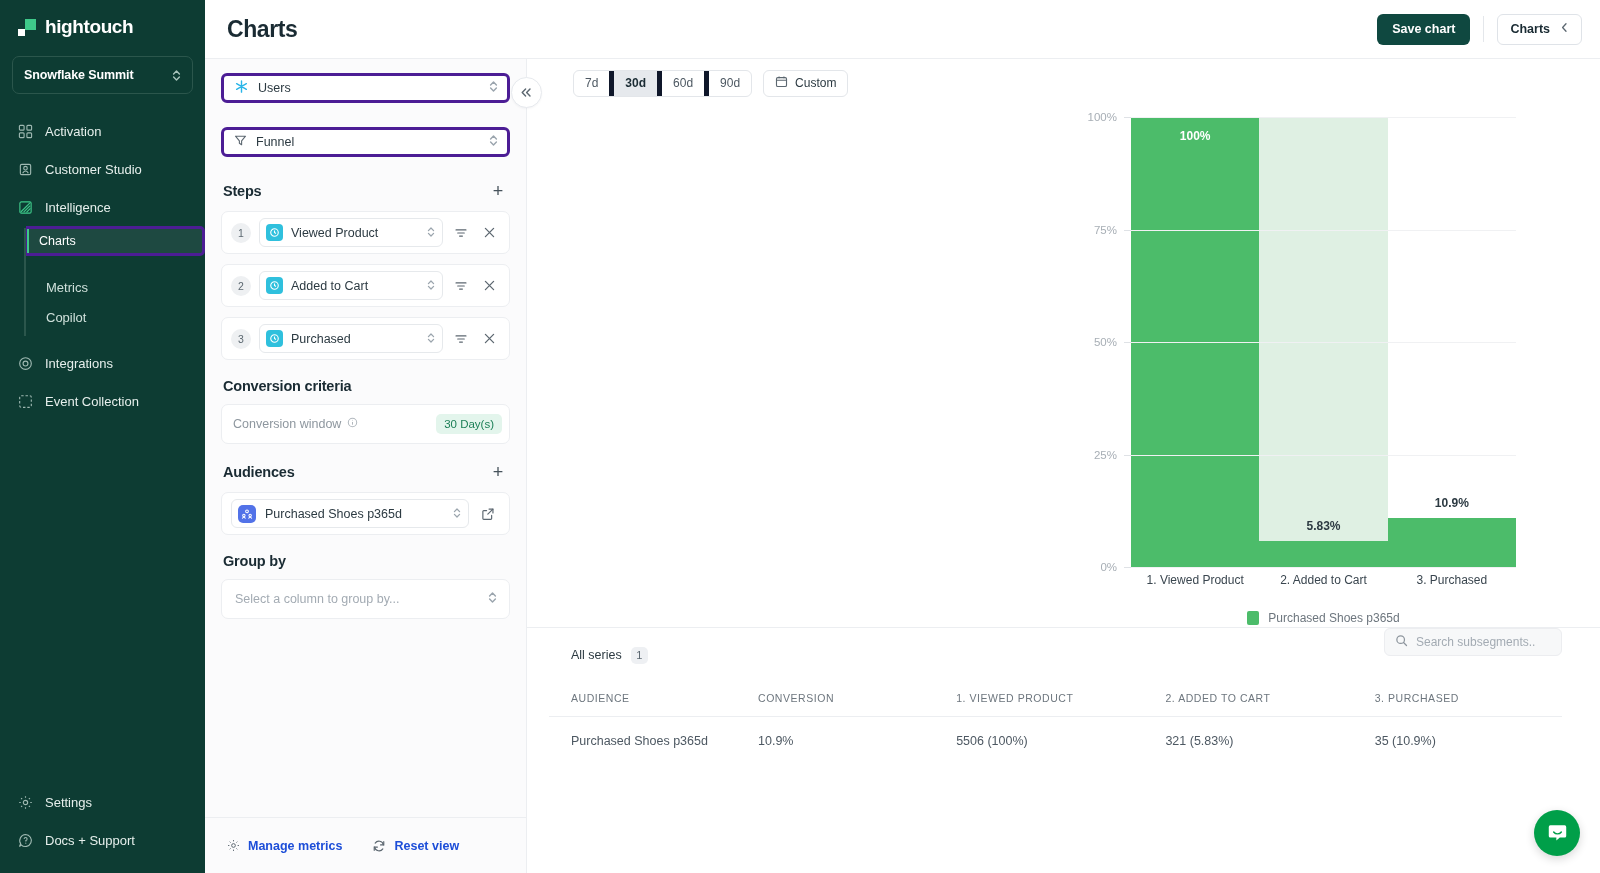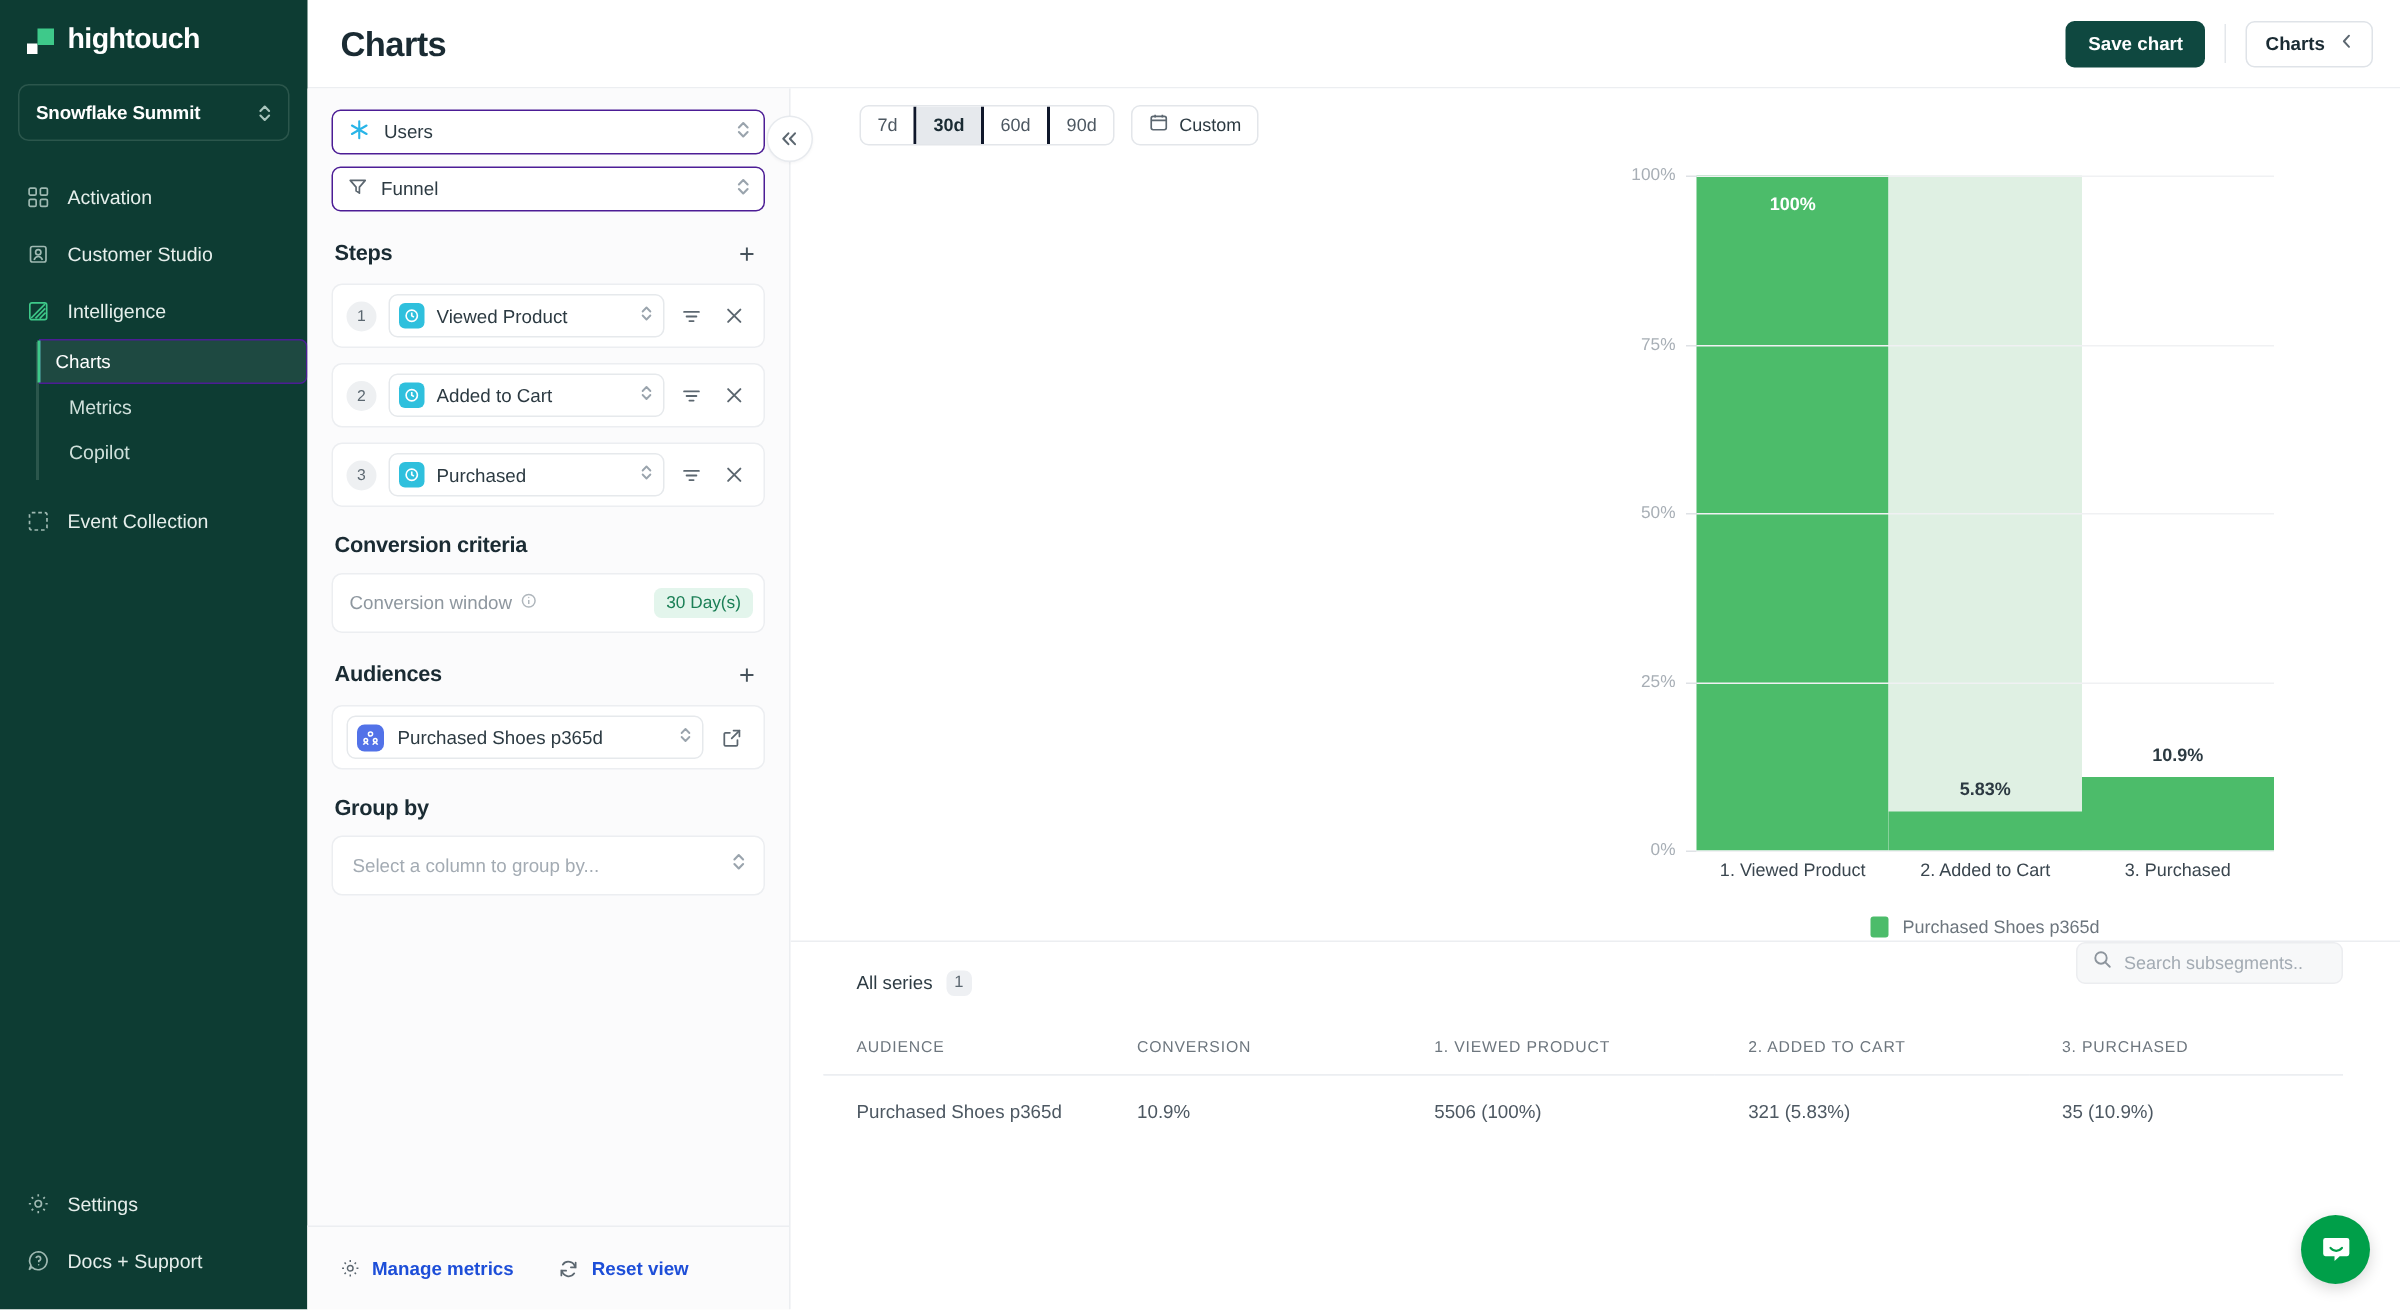--- a/index.html
+++ b/index.html
@@ -128,23 +128,23 @@
     width: 322px; flex: 0 0 322px;
     background: #fbfbfc;
     border-right: 1px solid #eceef1;
     display: flex; flex-direction: column;
     position: relative;
   }
   .panel-scroll { flex: 1; overflow: hidden; padding: 14px 16px 0 16px; }
 
   .sel {
     height: 30px; background: #ffffff;
-    border: 1px solid #4c1d95; border-radius: 6px;
+    border: 3px solid #4c1d95; border-radius: 6px;
     display: flex; align-items: center; gap: 9px;
-    padding: 0 9px 0 10px; margin-bottom: 8px; cursor: pointer;
+    padding: 0 9px 0 10px; margin-bottom: 24px; cursor: pointer;
     font-size: 12.5px; color: #2c3a42;
   }
   .sel .grow { flex: 1; }
   .sel .chev { color: #9aa4ad; }
 
   .sec-head {
     display: flex; align-items: center; justify-content: space-between;
     margin: 18px 2px 10px 2px;
   }
   .sec-title { font-size: 14.5px; font-weight: 700; color: #1a2b33; letter-spacing: -0.2px; }
@@ -241,21 +241,21 @@
 
   
   .content { flex: 1; display: flex; flex-direction: column; min-width: 0; background: #ffffff; }
   .range-row { height: 48px; flex: 0 0 48px; display: flex; align-items: center; padding: 0 0 0 46px; gap: 11px; }
   .seg {
     display: flex; border: 1px solid #e3e6ea; border-radius: 6px; overflow: hidden;
     height: 27px; background: #ffffff;
   }
   .seg div {
     padding: 0 11px; display: flex; align-items: center;
-    font-size: 12px; color: #4d5862; cursor: pointer; border-right: 2px solid #0f172a;
+    font-size: 12px; color: #4d5862; cursor: pointer; border-right: 5px solid #0f172a;
   }
   .seg div:last-child { border-right: none; }
   .seg div.on { background: #e6e9ed; color: #1a2b33; font-weight: 700; }
   .custom-btn {
     height: 27px; border: 1px solid #e3e6ea; border-radius: 6px; background: #ffffff;
     display: flex; align-items: center; gap: 7px; padding: 0 11px;
     font-size: 12px; color: #2c3a42; cursor: pointer;
   }
 
   .chart-wrap { position: relative; height: 520px; flex: 0 0 520px; }
@@ -400,20 +400,29 @@
         </div>
         <div class="subnav-item">
           <span>Metrics</span>
         </div>
         <div class="subnav-item">
           <span>Copilot</span>
         </div>
       </div>
 
 
+      <div class="nav-item">
+        <span class="nav-ico">
+          <svg width="15" height="15" viewBox="0 0 16 16" fill="none" stroke="currentColor" stroke-width="1.2">
+              <circle cx="8" cy="8" r="6.2"></circle>
+              <circle cx="8" cy="8" r="2.6"></circle>
+            </svg>
+        </span>
+        <span>Integrations</span>
+      </div>
 
       <div class="nav-item">
         <span class="nav-ico">
           <svg width="15" height="15" viewBox="0 0 16 16" fill="none" stroke="currentColor" stroke-width="1.2" stroke-dasharray="2.6 2">
               <rect x="1.8" y="1.8" width="12.4" height="12.4" rx="1.6"></rect>
             </svg>
         </span>
         <span>Event Collection</span>
       </div>
     </div>

